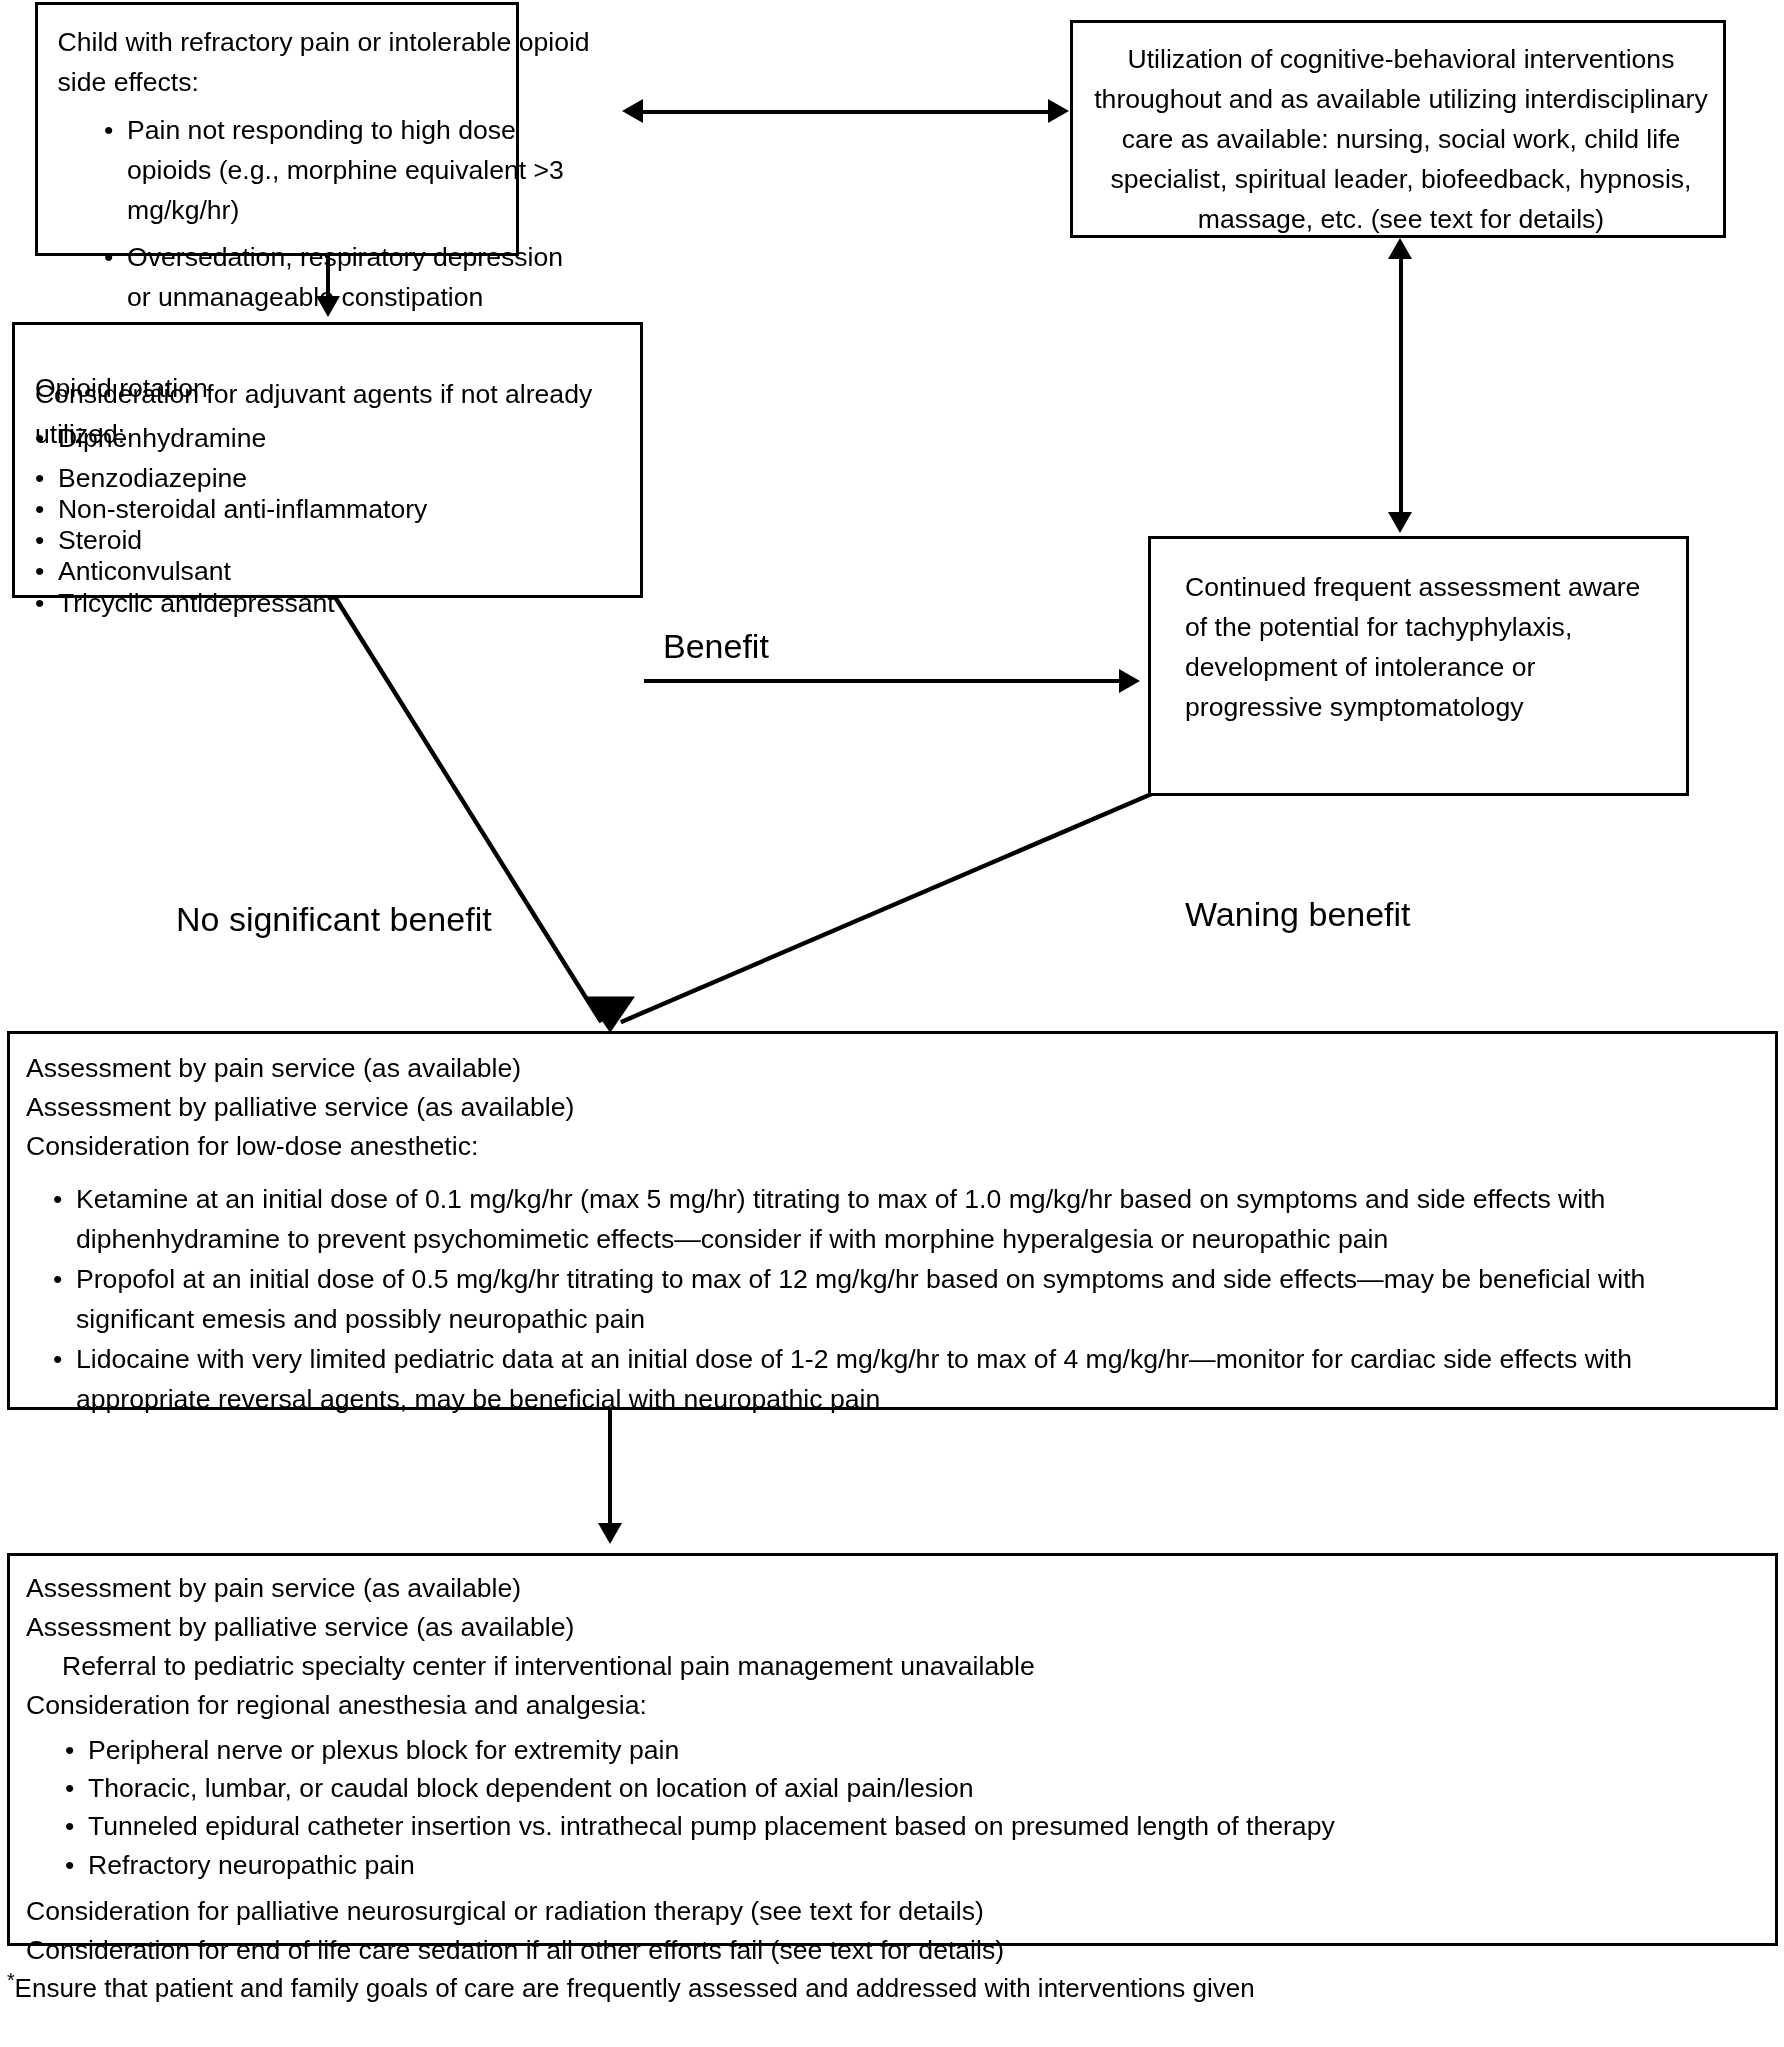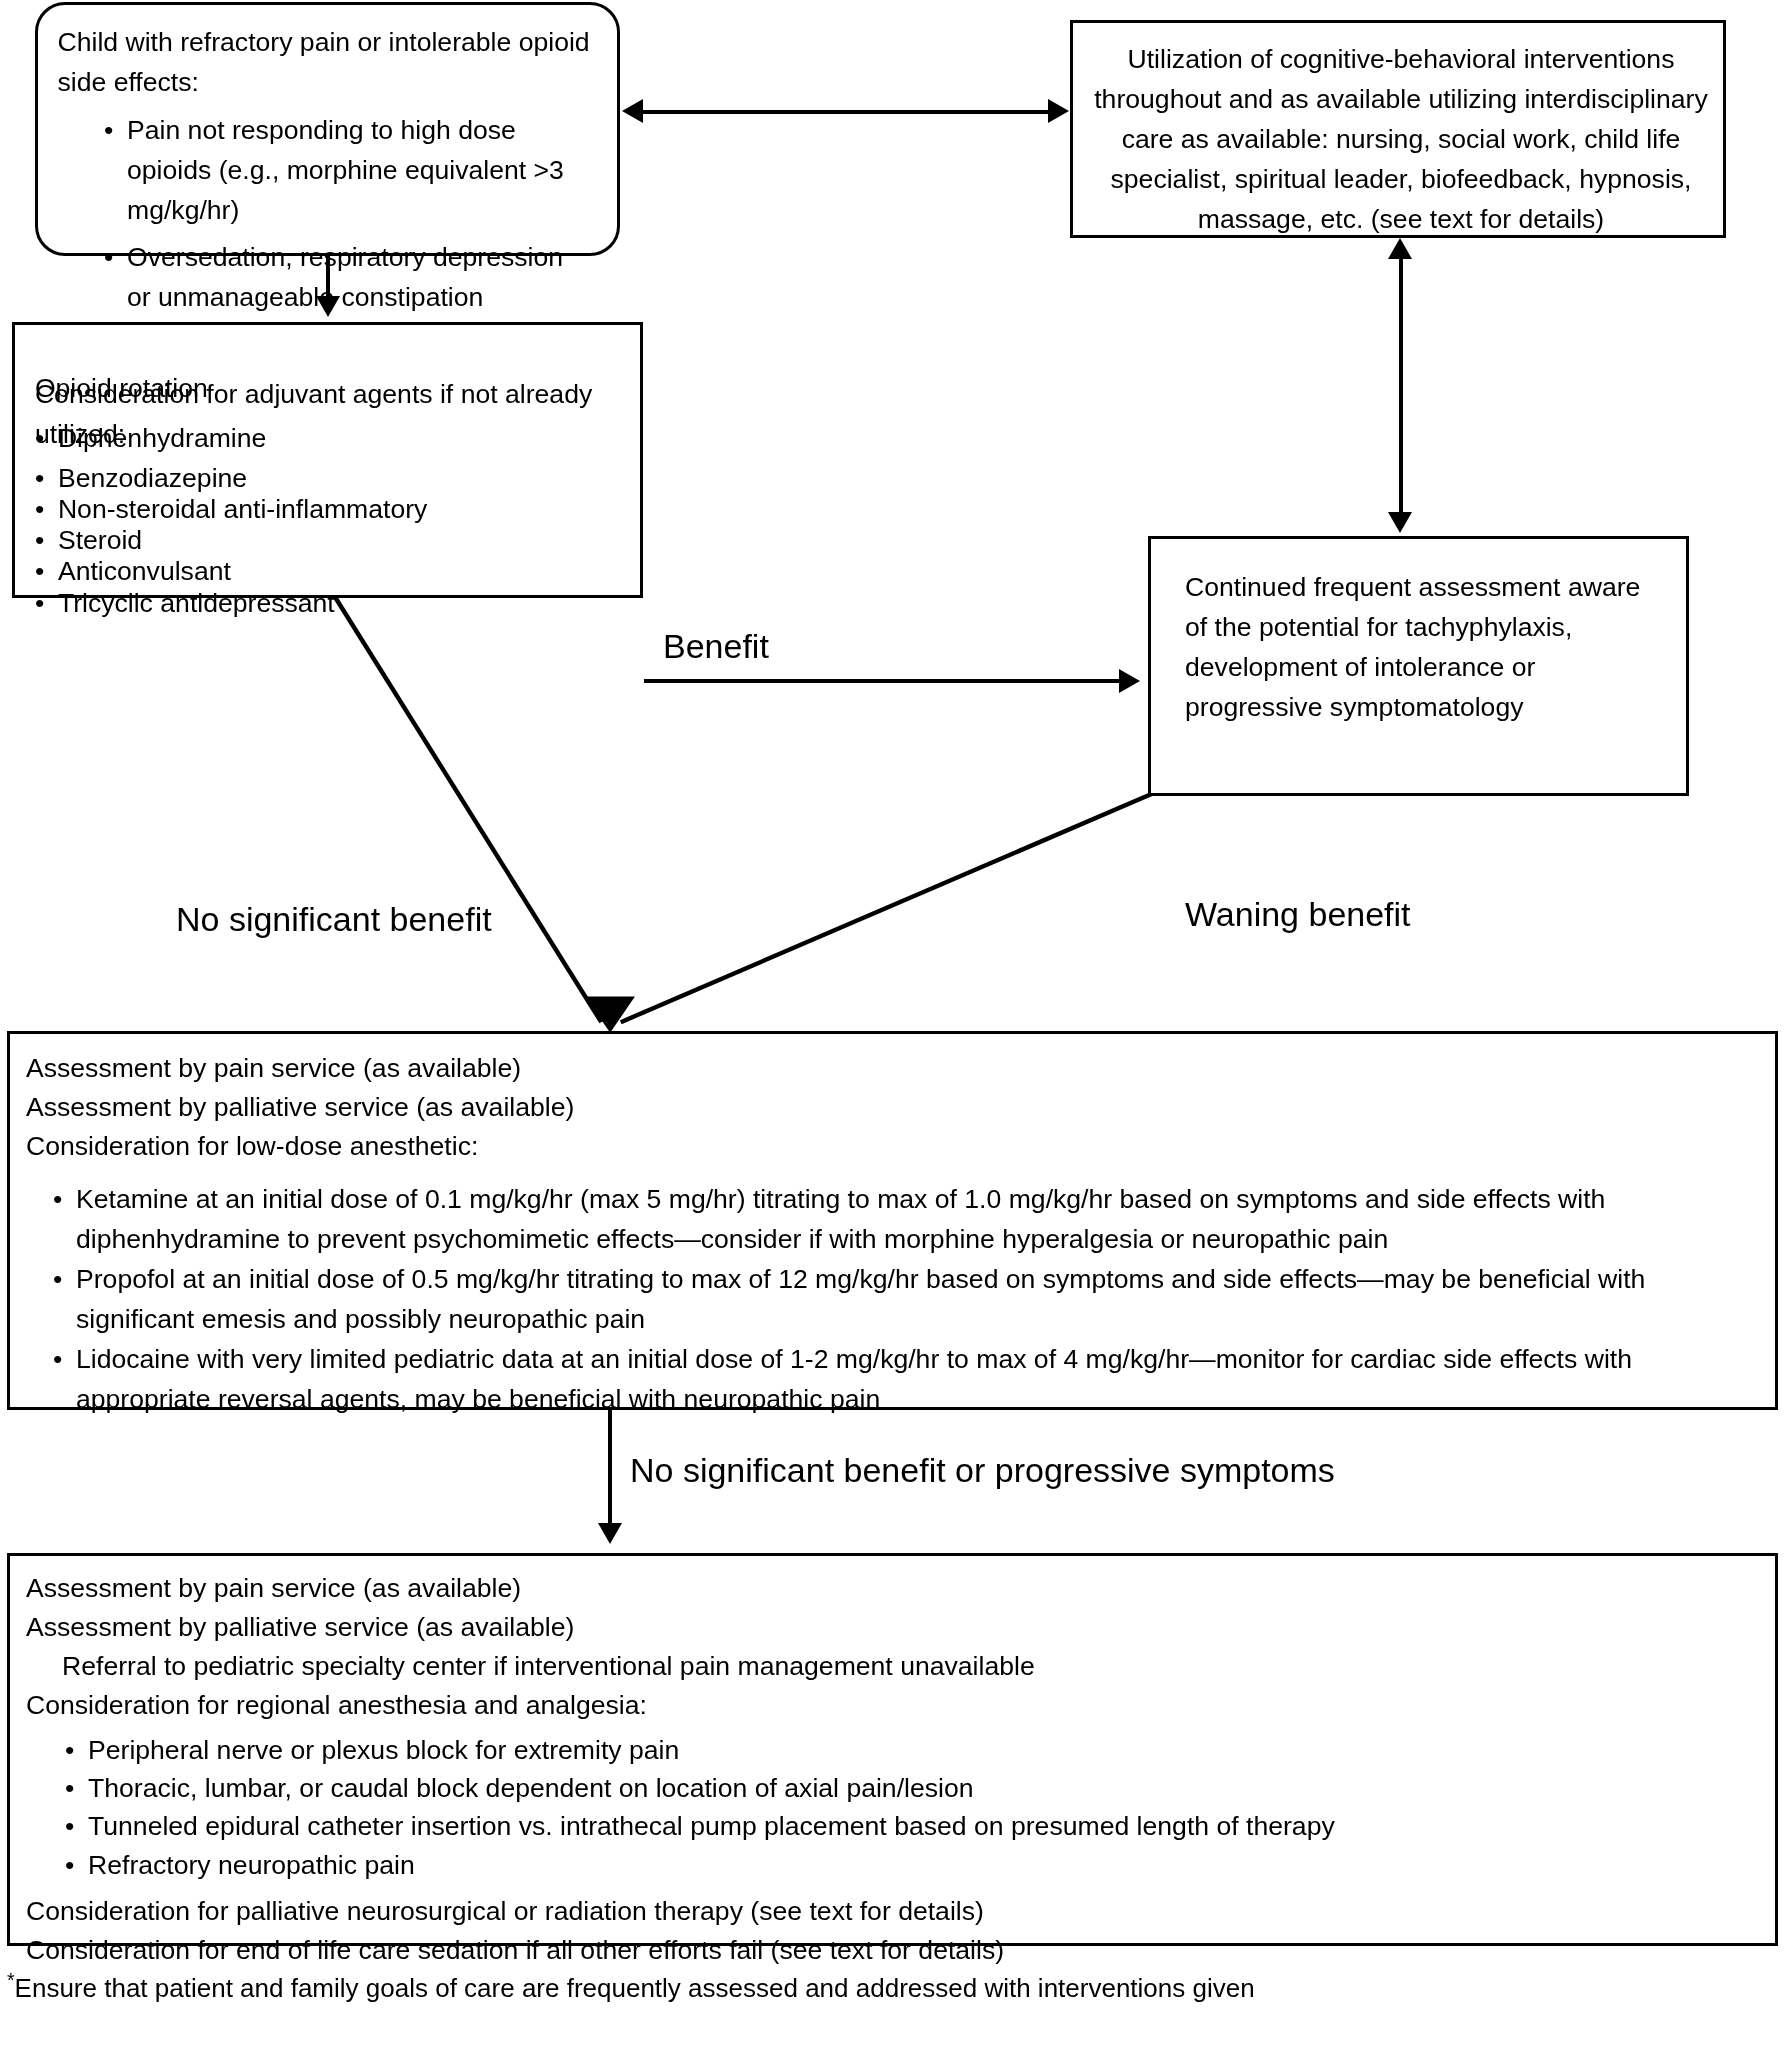--- a/index.html
+++ b/index.html
@@ -111,21 +111,21 @@
 
   <svg class="diag-svg" viewBox="0 0 2013 2309">
 
     <line x1="378" y1="674" x2="678" y2="1153" stroke="#000" stroke-width="5"></line>
 
     <line x1="1300" y1="895" x2="700" y2="1153" stroke="#000" stroke-width="5"></line>
 
     <polygon points="660,1124 716,1124 688,1165" fill="#000"></polygon>
   </svg>
 
-  <div class="box" style="left:35px; top:1.8px; width:585px; height:254px;border-radius:30px;">
+  <div class="box" style="left:35px; top:1.8px; width:484px; height:254px;">
     <div class="txt lead" style="left:19.5px; top:17.7px; width:541px;">Child with refractory pain or intolerable opioid side effects:</div>
     <ul class="bullets" style="position:absolute; left:66px; top:105px; width:479px;">
       <li>Pain not responding to high dose opioids (e.g., morphine equivalent &gt;3 mg/kg/hr)</li>
       <li style="margin-top:7px;">Oversedation, respiratory depression or unmanageable constipation</li>
       <li style="margin-top:7px;">Hyperalgesia, allodynia, myotonia, or seizures</li>
     </ul>
   </div>
 
   <div class="box" style="left:1070px; top:19.5px; width:656px; height:218px;">
     <div class="txt lead centered" style="left:21px; top:16px; width:614px;">Utilization of cognitive-behavioral interventions throughout and as available utilizing interdisciplinary care as available: nursing, social work, child life specialist, spiritual leader, biofeedback, hypnosis, massage, etc. (see text for details)</div>
@@ -172,21 +172,20 @@
     <div class="txt lead" style="left:16px; top:92px;">Consideration for low-dose anesthetic:</div>
     <ul class="bullets" style="position:absolute; left:43px; top:145px; width:1685px;">
       <li>Ketamine at an initial dose of 0.1 mg/kg/hr (max 5 mg/hr) titrating to max of 1.0 mg/kg/hr based on symptoms and side effects with diphenhydramine to prevent psychomimetic effects—consider if with morphine hyperalgesia or neuropathic pain</li>
       <li>Propofol at an initial dose of 0.5 mg/kg/hr titrating to max of 12 mg/kg/hr based on symptoms and side effects—may be beneficial with significant emesis and possibly neuropathic pain</li>
       <li>Lidocaine with very limited pediatric data at an initial dose of 1-2 mg/kg/hr to max of 4 mg/kg/hr—monitor for cardiac side effects with appropriate reversal agents, may be beneficial with neuropathic pain</li>
     </ul>
   </div>
 
   <div class="edge vline" style="left:608px; top:1410px; width:4.4px; height:117px;"></div>
   <div class="arrowhead ah-down" style="left:598px; top:1523px;"></div>
-  <div class="edge-label" style="left:630px; top:1454px;">No significant benefit or progressive symptoms</div>
 
   <div class="box" style="left:7px; top:1553px; width:1771px; height:393px;">
     <div class="txt lead" style="left:16px; top:12.4px;">Assessment by pain service (as available)</div>
     <div class="txt lead" style="left:16px; top:51px;">Assessment by palliative service (as available)</div>
     <div class="txt lead" style="left:20px; top:90px;margin-left:32px;">Referral to pediatric specialty center if interventional pain management unavailable</div>
     <div class="txt lead" style="left:16px; top:129px;">Consideration for regional anesthesia and analgesia:</div>
     <ul class="bullets" style="position:absolute; left:55px; top:174px; width:1694px;">
       <li style="margin-top:0px;">Peripheral nerve or plexus block for extremity pain</li>
       <li style="margin-top:-1.8px;">Thoracic, lumbar, or caudal block dependent on location of axial pain/lesion</li>
       <li style="margin-top:-1.8px;">Tunneled epidural catheter insertion vs. intrathecal pump placement based on presumed length of therapy</li>

